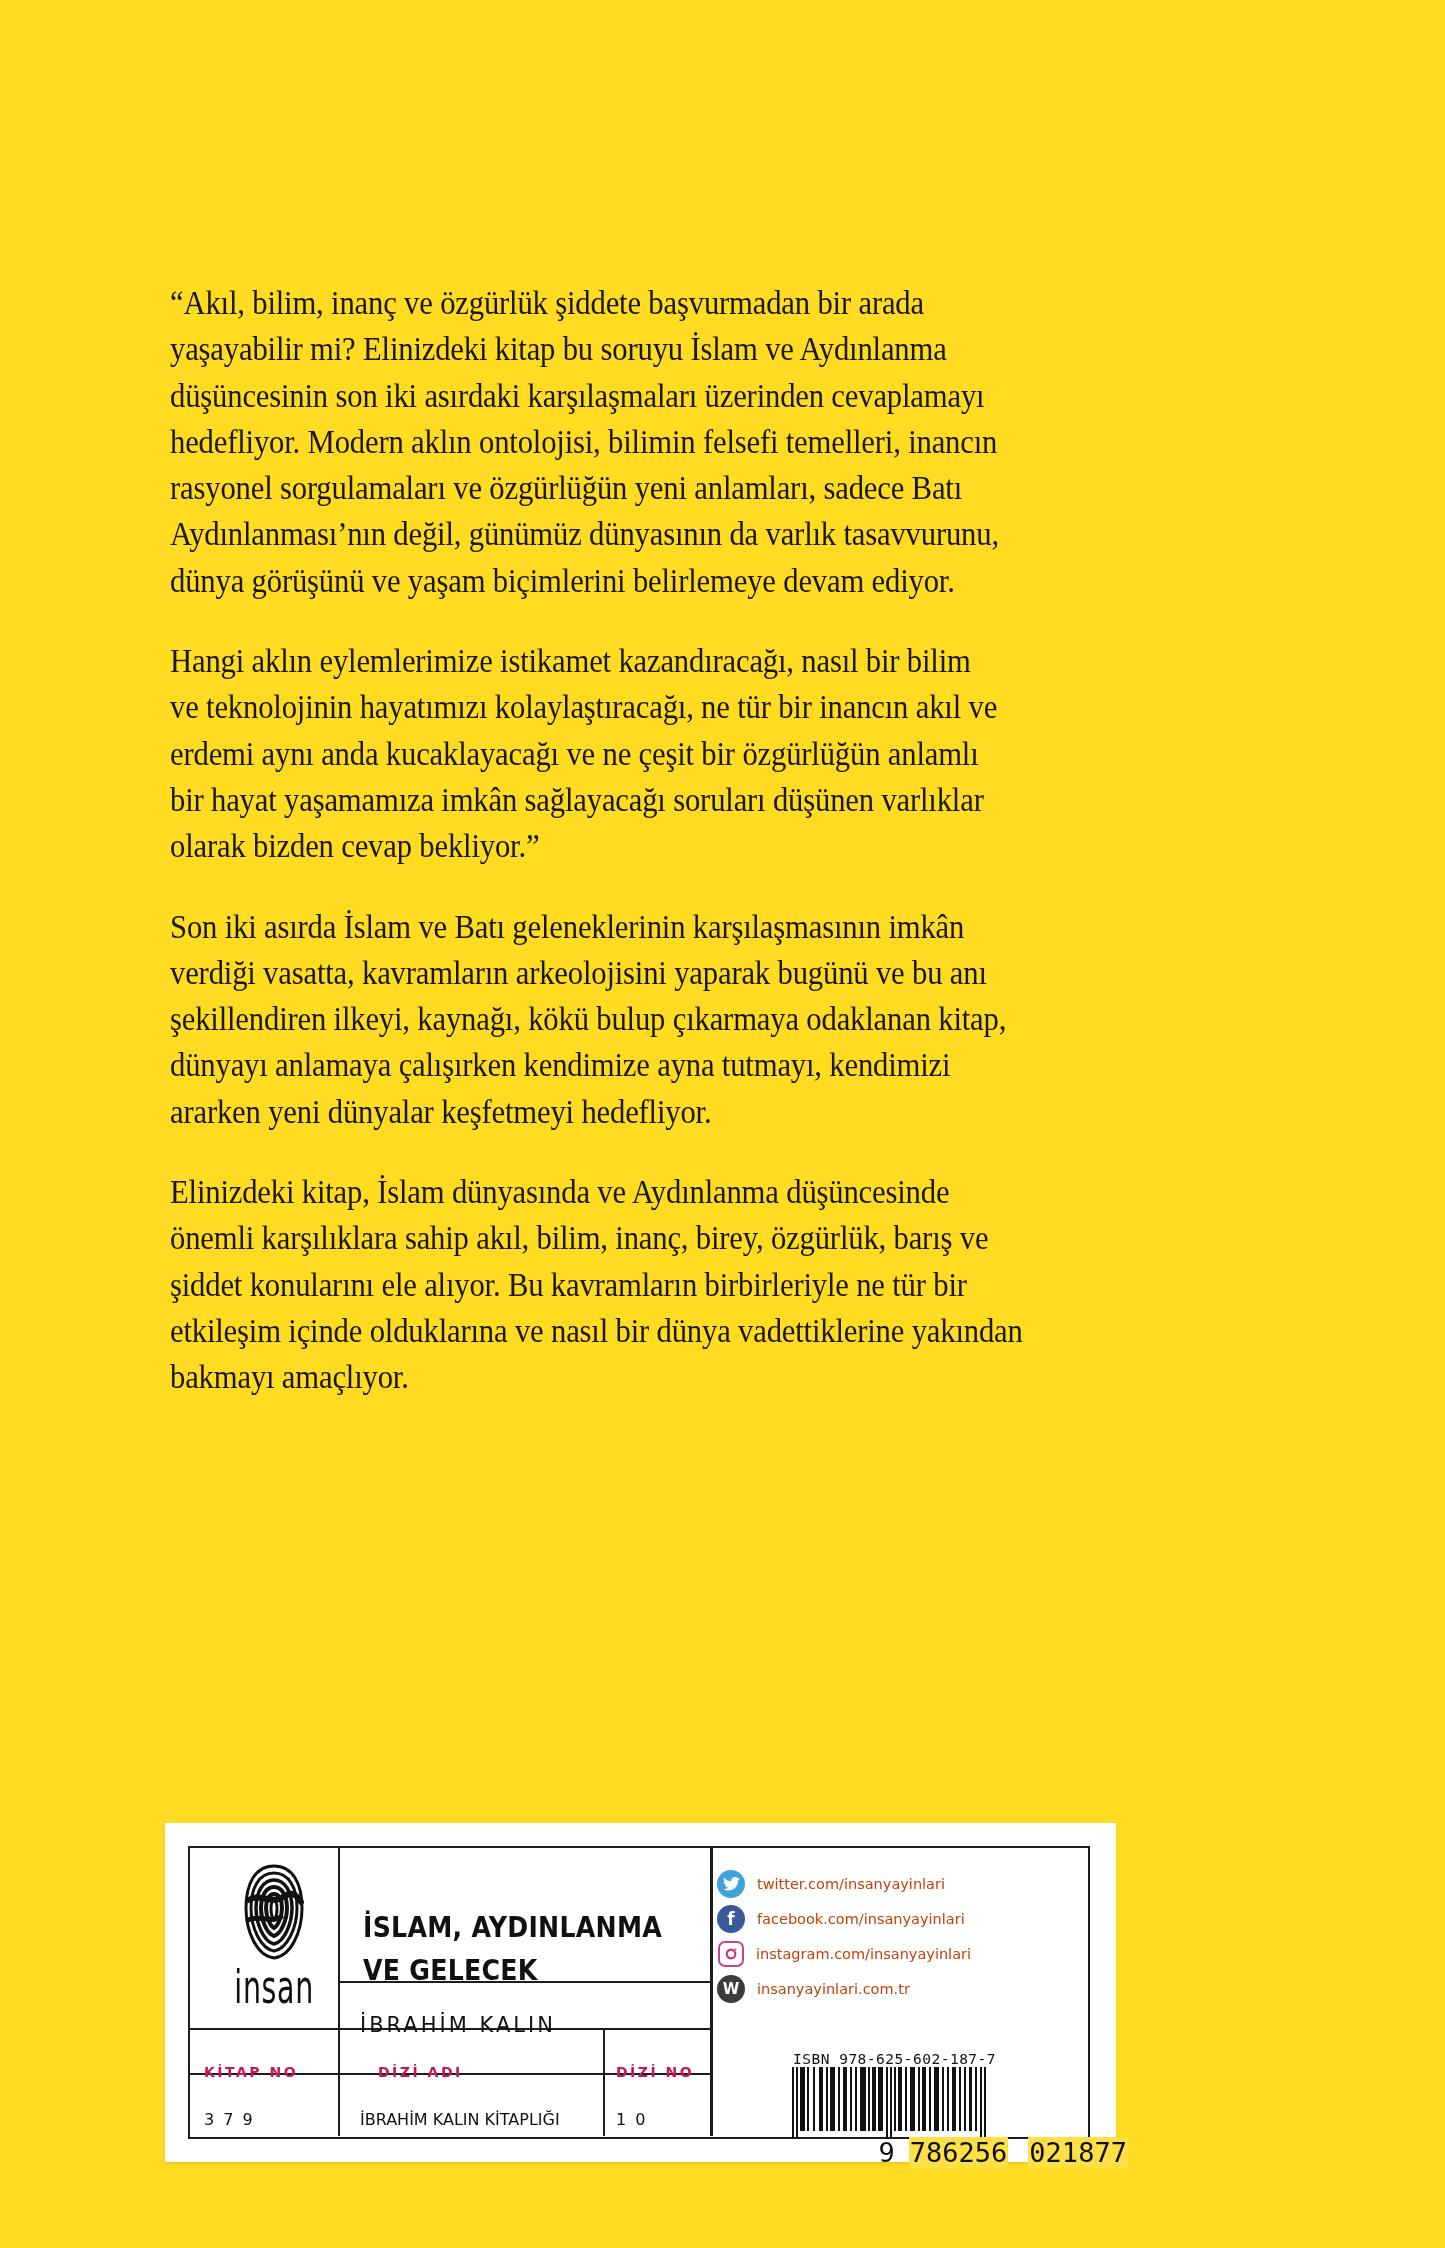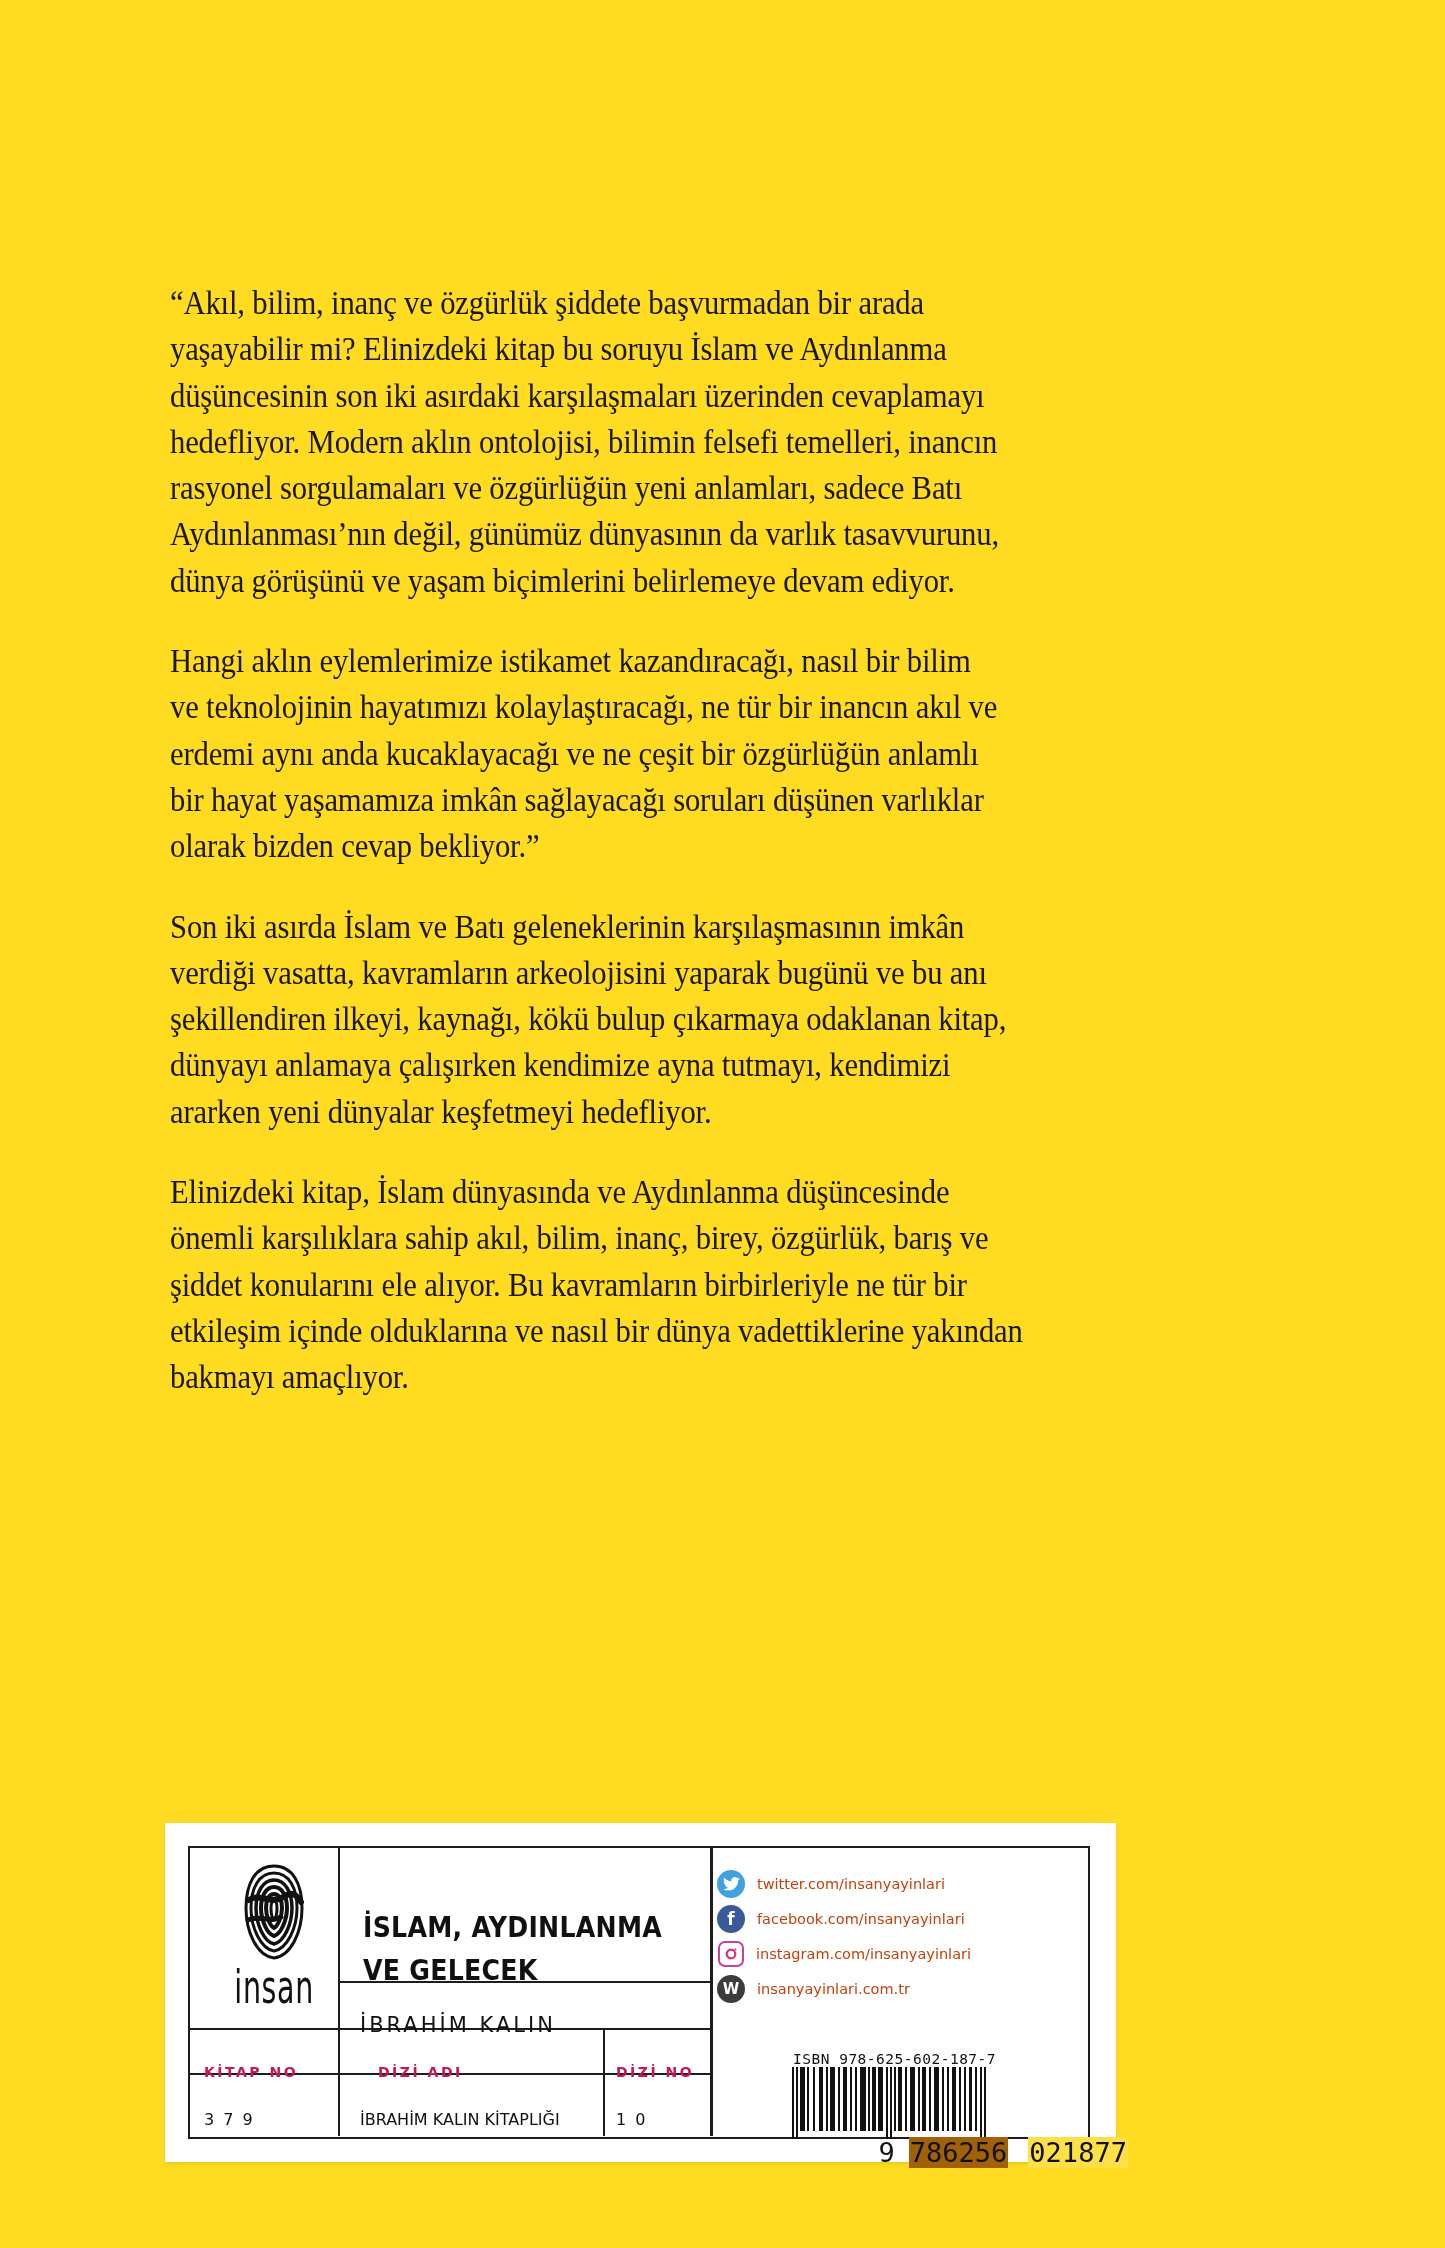--- a/index.html
+++ b/index.html
@@ -247,16 +247,16 @@
         <rect x="172" y="0" width="4" height="64"></rect>
           <rect x="179" y="0" width="2" height="64"></rect>
         <rect x="184" y="0" width="2" height="64"></rect>
           <rect x="189" y="0" width="3" height="64"></rect>
         <rect x="195" y="0" width="2" height="64"></rect>
           <rect x="200" y="0" width="2" height="72"></rect>
         <rect x="204" y="0" width="2" height="72"></rect>
       </g>
     </svg>
     <div class="barcode-num">
-      <span>9</span><span style="display:inline-block;width:14px;"></span><span style="background:#a16207;padding:0 1px;">786256</span><span style="display:inline-block;width:8px;"></span><span style="background:#fde047;padding:0 1px;margin-left:12px;">021877</span>
+      <span>9</span><span style="display:inline-block;width:14px;"></span><span style="background:#fde047;padding:0 1px;">786256</span><span style="display:inline-block;width:8px;"></span><span style="background:#fde047;padding:0 1px;margin-left:12px;">021877</span>
     </div>
   </div>
 </div>
 
 </body></html>

